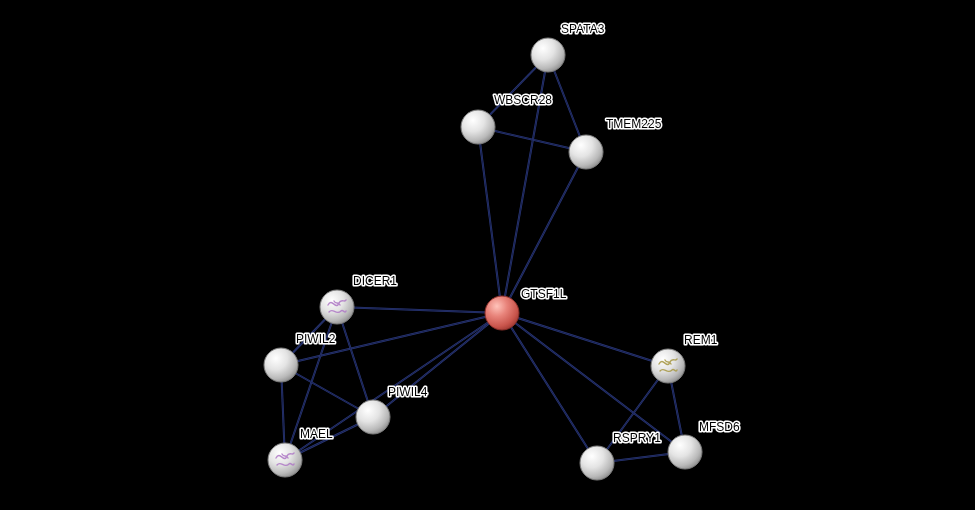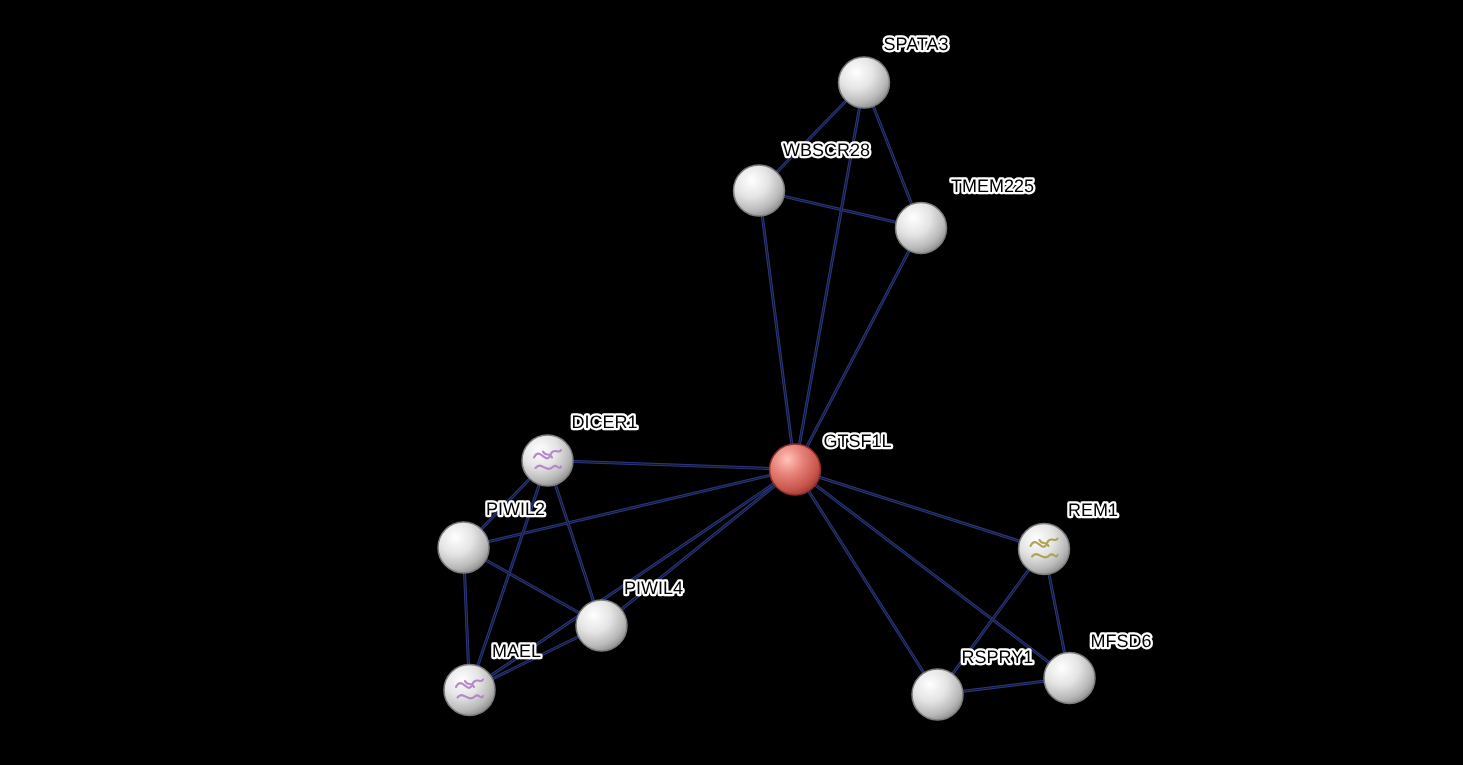--- a/index.html
+++ b/index.html
@@ -9,21 +9,20 @@
     width: 975px;
     height: 510px;
     overflow: hidden;
     font-family: "Liberation Sans", sans-serif;
   }
   .stage {
     position: relative;
     width: 945px;
     height: 510px;
     background: #000000;
-    margin-left: 28px;
   }
   svg { display: block; }
   .edge-main { fill: none; }
   .edge-core { fill: none; }
   .node-group { cursor: pointer; }
   .node-label {
     font-family: "Liberation Sans", sans-serif;
     font-size: 12px;
     fill: #000000;
     stroke: #ffffff;

